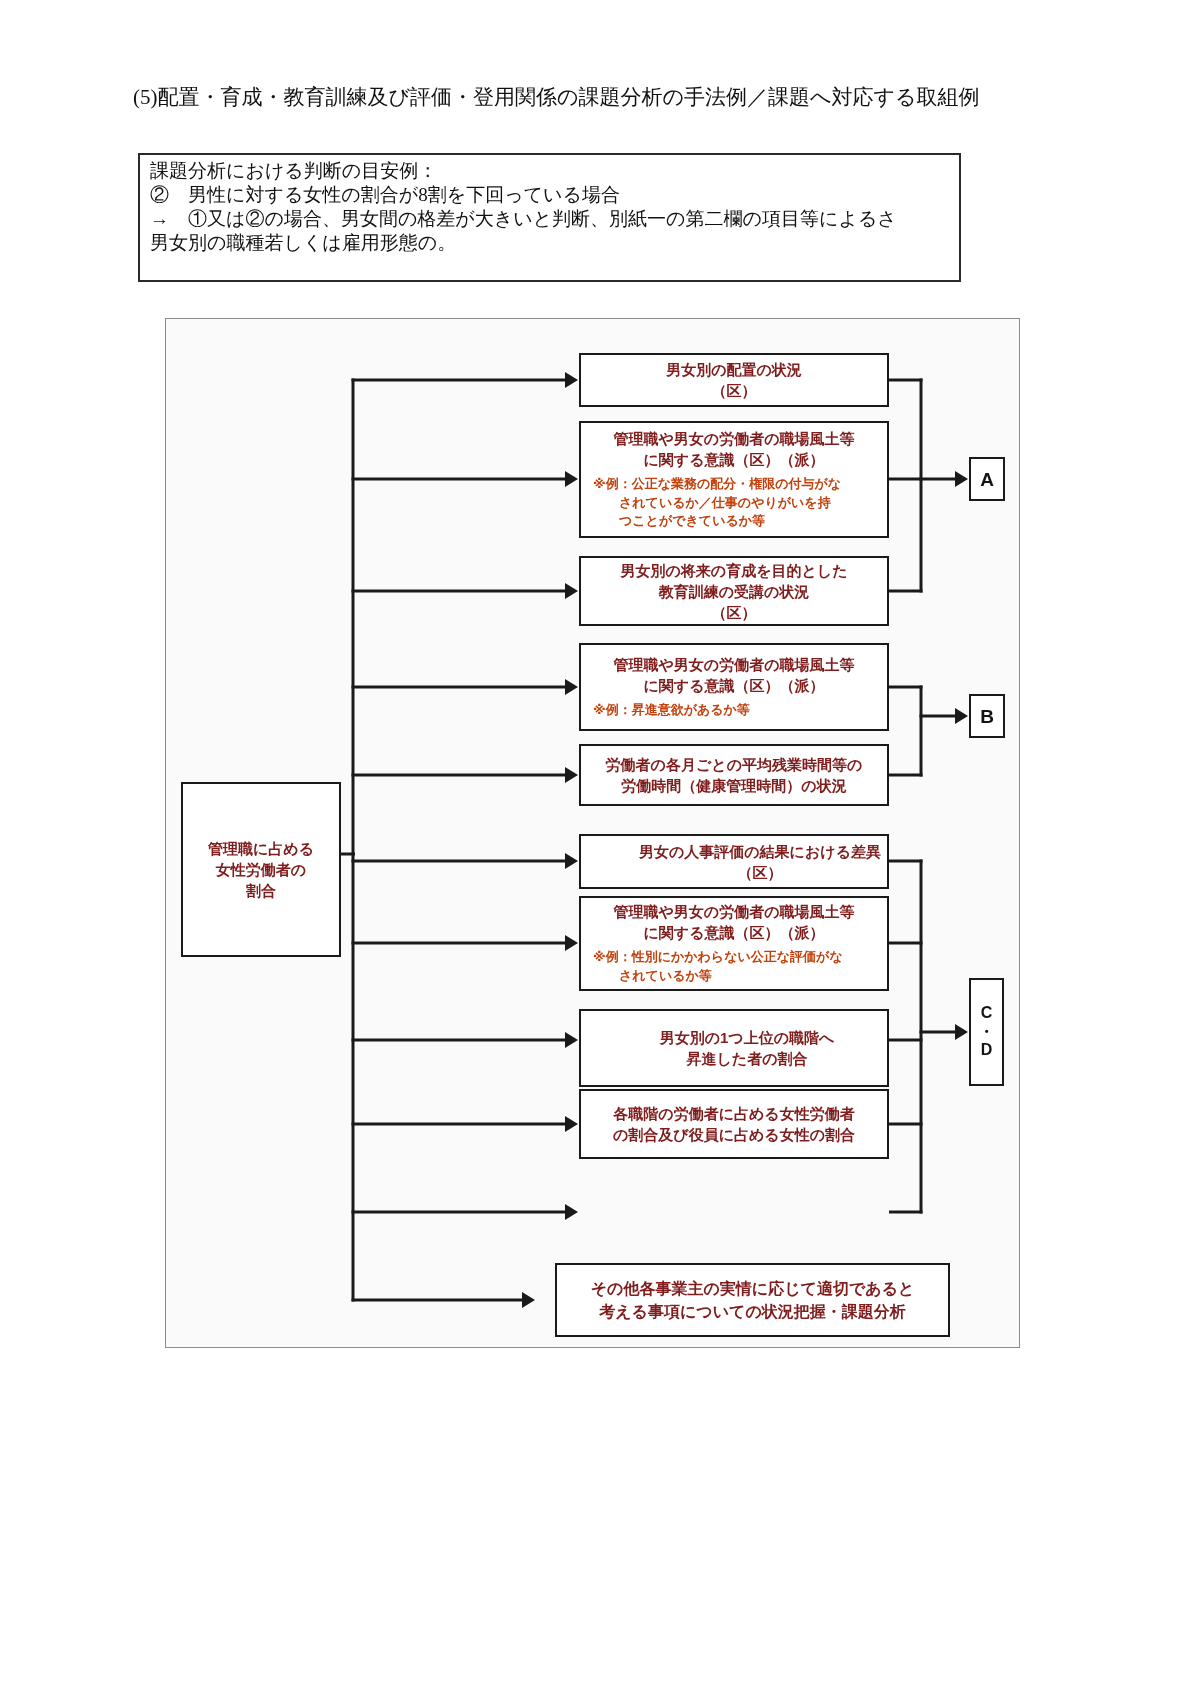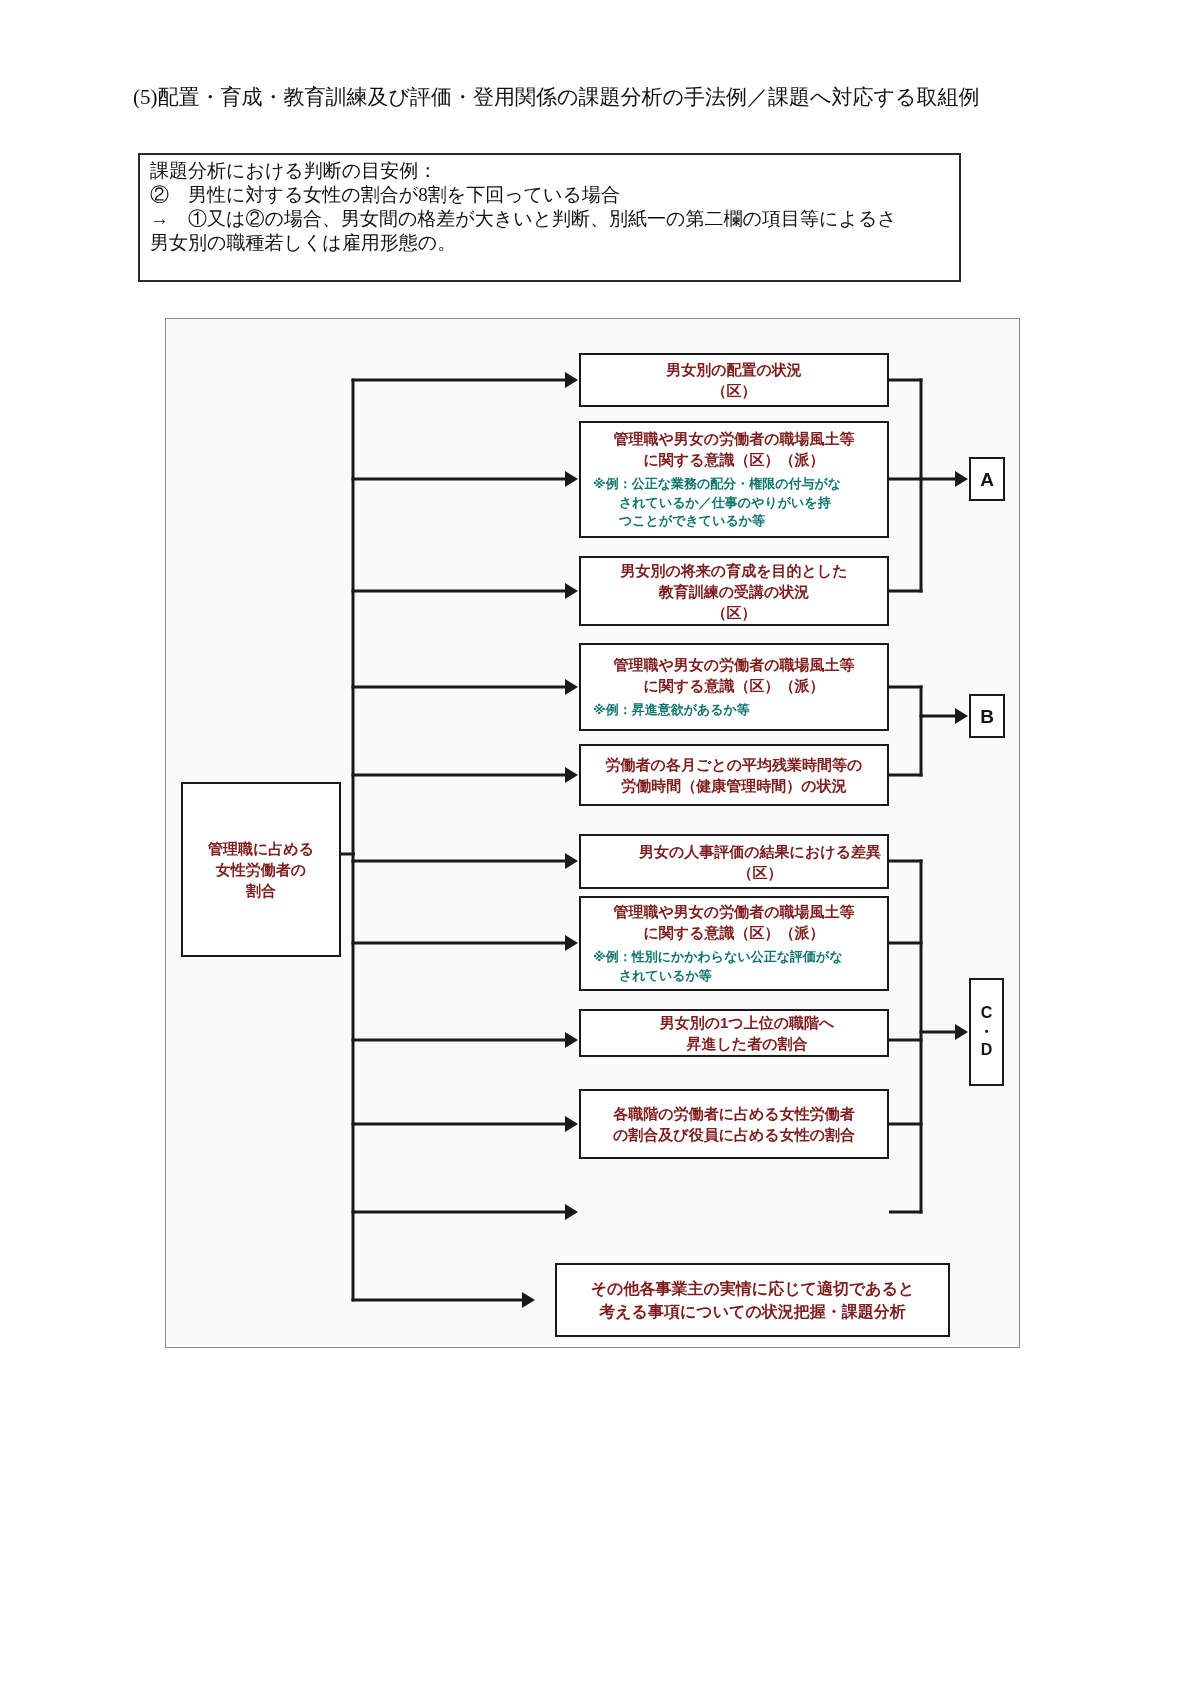--- a/index.html
+++ b/index.html
@@ -33,21 +33,21 @@
     position:absolute;background:#ffffff;border:2px solid #1a1a1a;
     box-sizing:border-box;display:flex;flex-direction:column;
     align-items:center;justify-content:center;padding:3px 6px;
   }
   .ftitle{
     white-space:pre-line;text-align:center;
     font-weight:bold;font-size:15px;line-height:1.4;color:#7f1d1d;
   }
   .fnote{
     white-space:pre-line;text-align:left;align-self:flex-start;
-    font-weight:bold;font-size:13px;line-height:1.45;color:#0f766e;
+    font-weight:bold;font-size:13px;line-height:1.45;color:#c2410c;
     padding-left:6px;margin-top:5px;
   }
   .big .ftitle{font-size:16px;line-height:1.45;}
   .label-box{
     position:absolute;background:#ffffff;border:2px solid #1a1a1a;
     box-sizing:border-box;display:flex;align-items:center;justify-content:center;
   }
   .label-box .ltext{
     white-space:pre-line;text-align:center;font-weight:bold;
     font-size:19px;line-height:1;color:#141414;
@@ -163,21 +163,21 @@
 （区）</div>
     </div>
 
     <div class="fbox" style="left:413px;top:577px;width:310px;height:95px;">
       <div class="ftitle">管理職や男女の労働者の職場風土等
 に関する意識（区）（派）</div>
       <div class="fnote">※例：性別にかかわらない公正な評価がな
 　　されているか等</div>
     </div>
 
-    <div class="fbox" style="left:413px;top:690px;width:310px;height:48px;padding-left:32px;">
+    <div class="fbox" style="left:413px;top:690px;width:310px;height:78px;padding-left:32px;">
       <div class="ftitle">男女別の1つ上位の職階へ
 昇進した者の割合</div>
     </div>
 
     <div class="fbox" style="left:413px;top:770px;width:310px;height:70px;">
       <div class="ftitle">各職階の労働者に占める女性労働者
 の割合及び役員に占める女性の割合</div>
     </div>
 
 

